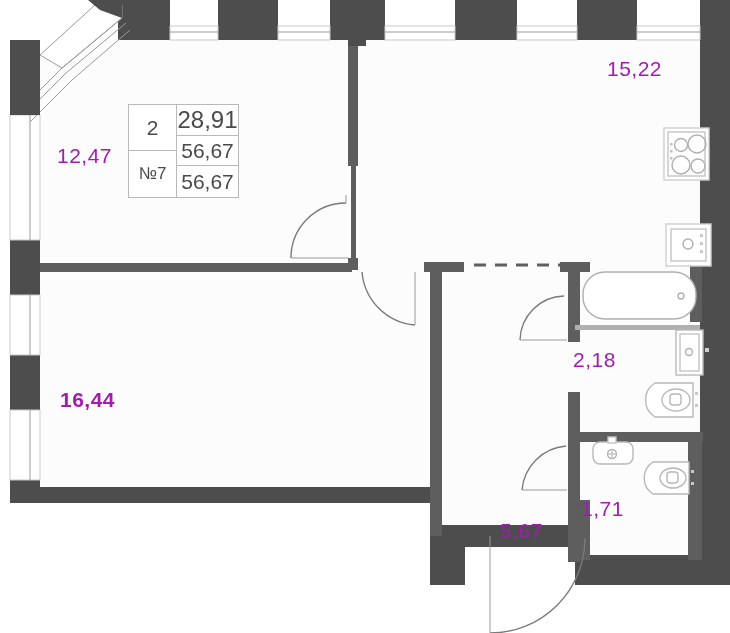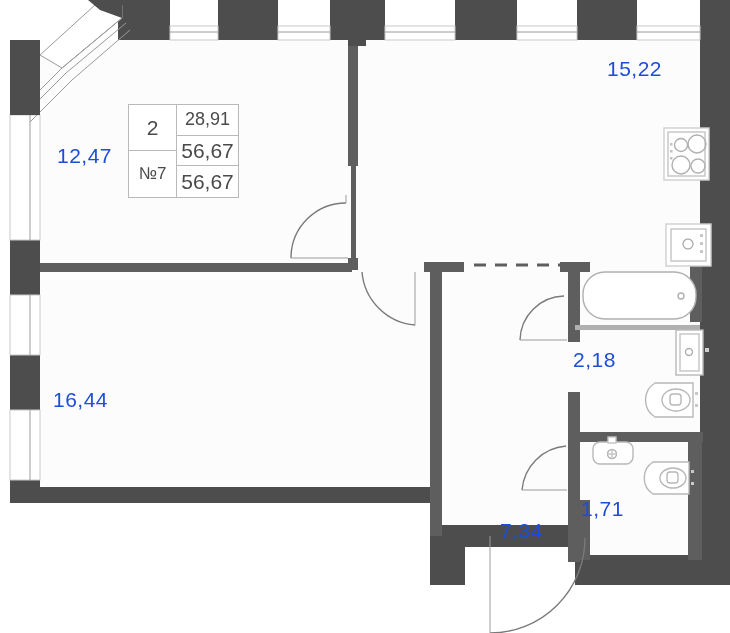--- a/index.html
+++ b/index.html
@@ -1,27 +1,27 @@
 <!DOCTYPE html>
 <html><head>
 <meta charset="utf-8">
 <style>
   html,body{margin:0;padding:0;background:#ffffff;}
   body{font-family:"Liberation Sans",sans-serif;}
   #plan-root{position:relative;width:730px;height:633px;background:#ffffff;overflow:hidden;}
   #plan-svg{position:absolute;left:0;top:0;width:730px;height:633px;}
-  .area-label{position:absolute;color:#1d4ed8;font-size:21px;font-family:"Liberation Sans",sans-serif;letter-spacing:.5px;white-space:nowrap;}
+  .area-label{position:absolute;color:#a21caf;font-size:21px;font-family:"Liberation Sans",sans-serif;letter-spacing:.5px;white-space:nowrap;}
   
   #info-table{position:absolute;left:128px;top:104px;width:111px;height:94px;border:1px solid #b9b9b9;background:#ffffff;box-sizing:border-box;display:flex;}
   #info-left{width:48px;display:flex;flex-direction:column;border-right:1px solid #b9b9b9;box-sizing:border-box;}
   #info-right{flex:1;display:flex;flex-direction:column;}
   .info-cell{display:flex;align-items:center;justify-content:center;color:#4a4a4a;font-family:"Liberation Sans",sans-serif;box-sizing:border-box;}
   #cell-rooms{height:47px;font-size:21px;border-bottom:1px solid #b9b9b9;}
   #cell-number{height:47px;font-size:17px;}
-  #cell-area-living{height:31px;font-size:18px;border-bottom:1px solid #b9b9b9;}
+  #cell-area-living{height:31px;font-size:24px;border-bottom:1px solid #b9b9b9;}
   #cell-area-total{height:31px;font-size:21px;border-bottom:1px solid #b9b9b9;}
   #cell-area-full{height:31px;font-size:21px;}
 </style>
 </head>
 <body>
 
 <div id="plan-root">
 
   <svg id="plan-svg" viewBox="0 0 730 633">
 
@@ -198,25 +198,25 @@
         <path d="M653 462 a19 19 0 0 0 0 32 h36 v-32 z" fill="#ffffff" stroke="#b8b8b8"></path>
         <ellipse cx="673" cy="478" rx="13" ry="10" fill="#ffffff" stroke="#b8b8b8"></ellipse>
         <rect x="667" y="472" width="11" height="11" rx="3" fill="#ffffff" stroke="#b8b8b8"></rect>
         <rect x="691" y="470" width="3" height="3" fill="#c8c8c8" stroke="none"></rect>
         <rect x="691" y="482" width="3" height="3" fill="#c8c8c8" stroke="none"></rect>
       </g>
     </g>
   </svg>
 
   <div class="area-label" style="left:57px;  top:144px;">12,47</div>
-  <div class="area-label" style="left:53px;  top:388px;">16,44</div>
+  <div class="area-label" style="left:60px;  top:388px;font-weight:bold;">16,44</div>
   <div class="area-label" style="left:607px; top:57px;">15,22</div>
   <div class="area-label" style="left:573px; top:348px;">2,18</div>
   <div class="area-label" style="left:581px; top:497px;">1,71</div>
-  <div class="area-label" style="left:500px; top:519px;">7,34</div>
+  <div class="area-label" style="left:500px; top:519px;">5,67</div>
 
   <div id="info-table">
     <div id="info-left">
       <div class="info-cell" id="cell-rooms">2</div>
       <div class="info-cell" id="cell-number">№7</div>
     </div>
     <div id="info-right">
       <div class="info-cell" id="cell-area-living">28,91</div>
       <div class="info-cell" id="cell-area-total">56,67</div>
       <div class="info-cell" id="cell-area-full">56,67</div>

